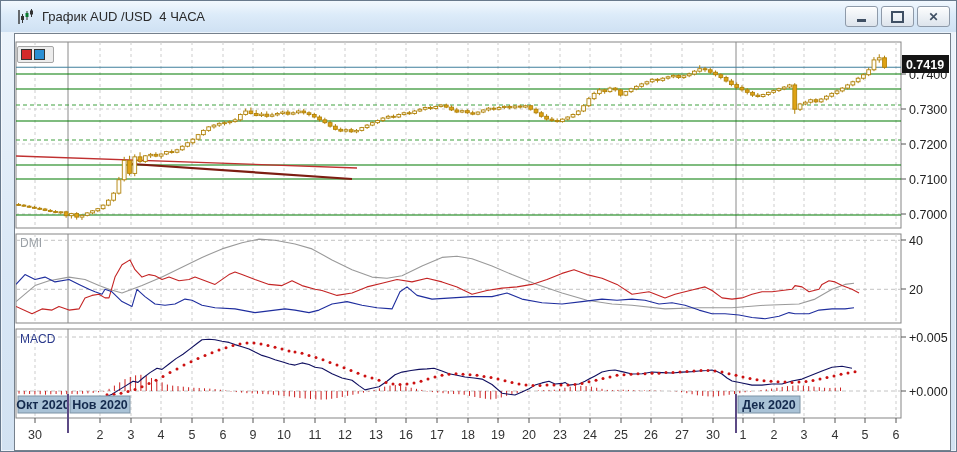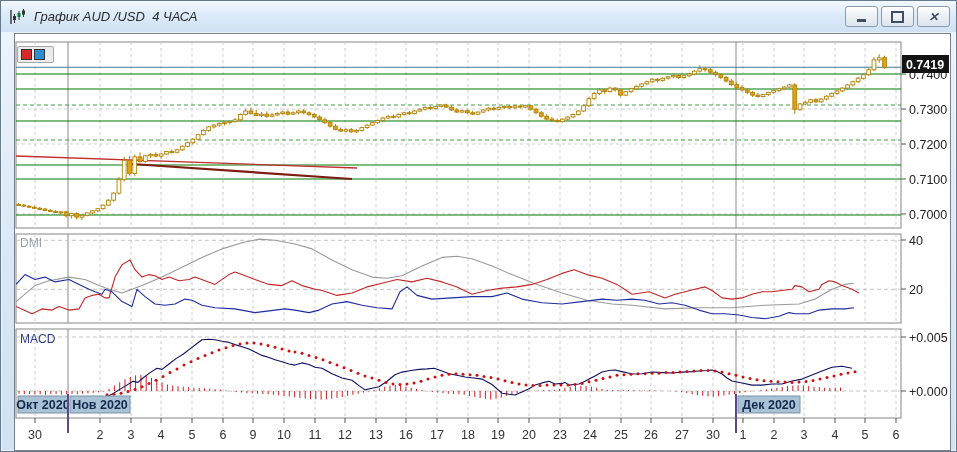--- a/index.html
+++ b/index.html
@@ -1,19 +1,19 @@
 <!DOCTYPE html>
 <html><head>
 <meta charset="utf-8">
 <style>
   html,body{margin:0;padding:0;background:#c9d9ea;font-family:"Liberation Sans",sans-serif;}
   .window{position:relative;width:955px;height:450px;background:linear-gradient(180deg,#eef5fc,#d9e7f5 60%,#d2e2f2);
     border:1px solid #68798c;box-shadow:inset 0 0 0 1px rgba(255,255,255,.6);overflow:hidden;}
   .titlebar{position:absolute;left:0;top:0;right:0;height:31px;display:flex;align-items:center;
-    padding-left:8px;background:linear-gradient(180deg,#f2f8fe,#dcebf9 45%,#cfe1f3);font-style:italic;}
+    padding-left:16px;background:linear-gradient(180deg,#f2f8fe,#dcebf9 45%,#cfe1f3);}
   .title-icon{width:18px;height:18px;margin-right:7px;flex:0 0 auto;}
   .title-text{font-size:13px;color:#2a2a2a;white-space:pre;}
   .controls{position:absolute;right:6px;top:5px;display:flex;gap:3px;}
   .wbtn{width:31px;height:19px;border:1px solid #8e9aa9;border-radius:3px;
     background:linear-gradient(180deg,#fdfdfd,#eef2f6 45%,#dde4ec);display:flex;align-items:center;justify-content:center;
     box-shadow:inset 0 1px 0 #fff;cursor:default;}
   .glyph-min{width:9px;height:3px;background:#3f4f63;margin-top:7px;}
   .glyph-max{width:9px;height:8px;border:2px solid #3f4f63;}
   .glyph-close{font-size:12px;font-weight:bold;color:#3f4f63;line-height:1;}
   .client{position:absolute;left:13px;top:32px;width:935px;height:416px;background:#fff;border:1px solid #75808c;}

